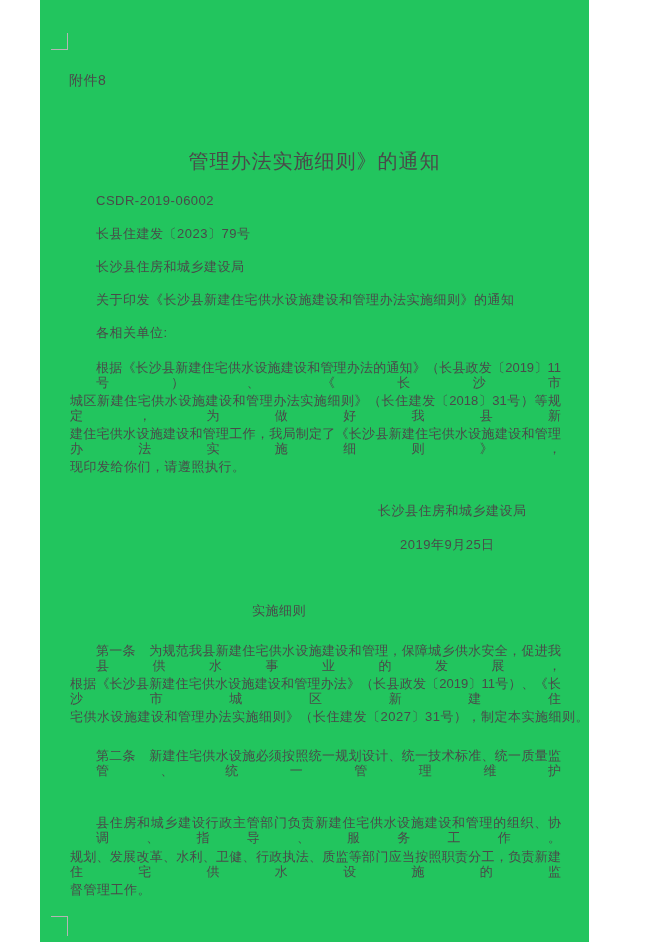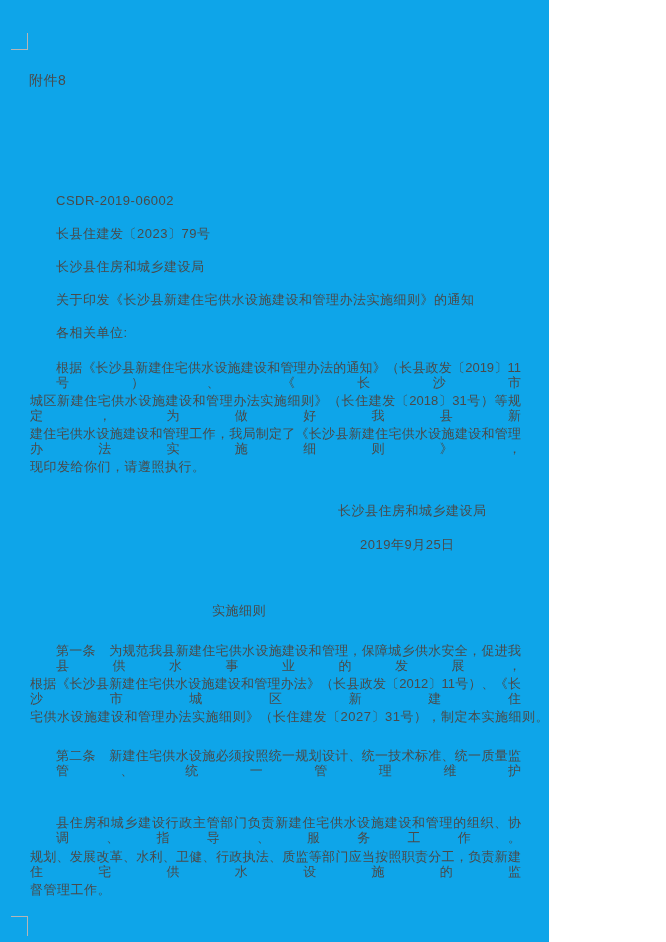--- a/index.html
+++ b/index.html
@@ -3,22 +3,23 @@
 <meta charset="utf-8">
 <style>
   * { margin: 0; padding: 0; box-sizing: border-box; }
   html, body { background: #ffffff; }
   body { font-family: "Liberation Sans", sans-serif; }
 
   .page {
     position: relative;
     width: 549px;
     height: 942px;
-    background: #0ea5e9;
+    background: #22c55e;
     overflow: hidden;
+    margin-left: 40px;
   }
 
   
   .ln {
     position: absolute;
     color: #4a4a4a;
     font-size: 13px;
     line-height: 1.15;
     letter-spacing: 0.5px;
     white-space: nowrap;
@@ -87,39 +88,40 @@
 
 <div class="page">
 
   <div class="cm cm-tl"></div>
   <div class="cm cm-tr"></div>
   <div class="cm cm-bl"></div>
   <div class="cm cm-br"></div>
 
   <div id="l-attach" class="ln">附件8</div>
 
+  <div id="l-title2" class="ln doc-title">管理办法实施细则》的通知</div>
 
   <div id="l-csdr" class="ln">CSDR-2019-06002</div>
   <div id="l-refno" class="ln">长县住建发〔2023〕79号</div>
   <div id="l-issuer" class="ln">长沙县住房和城乡建设局</div>
   <div id="l-subject" class="ln">关于印发《长沙县新建住宅供水设施建设和管理办法实施细则》的通知</div>
   <div id="l-salute" class="ln">各相关单位:</div>
 
   <div id="l-intro1" class="ln just">根据《长沙县新建住宅供水设施建设和管理办法的通知》（长县政发〔2019〕11号）、《长沙市</div>
   <div id="l-intro2" class="ln just">城区新建住宅供水设施建设和管理办法实施细则》（长住建发〔2018〕31号）等规定，为做好我县新</div>
   <div id="l-intro3" class="ln just">建住宅供水设施建设和管理工作，我局制定了《长沙县新建住宅供水设施建设和管理办法实施细则》，</div>
   <div id="l-intro4" class="ln">现印发给你们，请遵照执行。</div>
 
   <div id="l-sign" class="ln">长沙县住房和城乡建设局</div>
   <div id="l-date" class="ln">2019年9月25日</div>
 
   <div id="l-sub2" class="ln">实施细则</div>
 
   <div id="l-a1l1" class="ln just">第一条　为规范我县新建住宅供水设施建设和管理，保障城乡供水安全，促进我县供水事业的发展，</div>
-  <div id="l-a1l2" class="ln just">根据《长沙县新建住宅供水设施建设和管理办法》（长县政发〔2012〕11号）、《长沙市城区新建住</div>
+  <div id="l-a1l2" class="ln just">根据《长沙县新建住宅供水设施建设和管理办法》（长县政发〔2019〕11号）、《长沙市城区新建住</div>
   <div id="l-a1l3" class="ln">宅供水设施建设和管理办法实施细则》（长住建发〔2027〕31号），制定本实施细则。</div>
 
   <div id="l-a2l1" class="ln just">第二条　新建住宅供水设施必须按照统一规划设计、统一技术标准、统一质量监管、统一管理维护</div>
 
   <div id="l-resp1" class="ln just">县住房和城乡建设行政主管部门负责新建住宅供水设施建设和管理的组织、协调、指导、服务工作。</div>
   <div id="l-resp2" class="ln just">规划、发展改革、水利、卫健、行政执法、质监等部门应当按照职责分工，负责新建住宅供水设施的监</div>
   <div id="l-resp3" class="ln">督管理工作。</div>
 
 </div>
 

